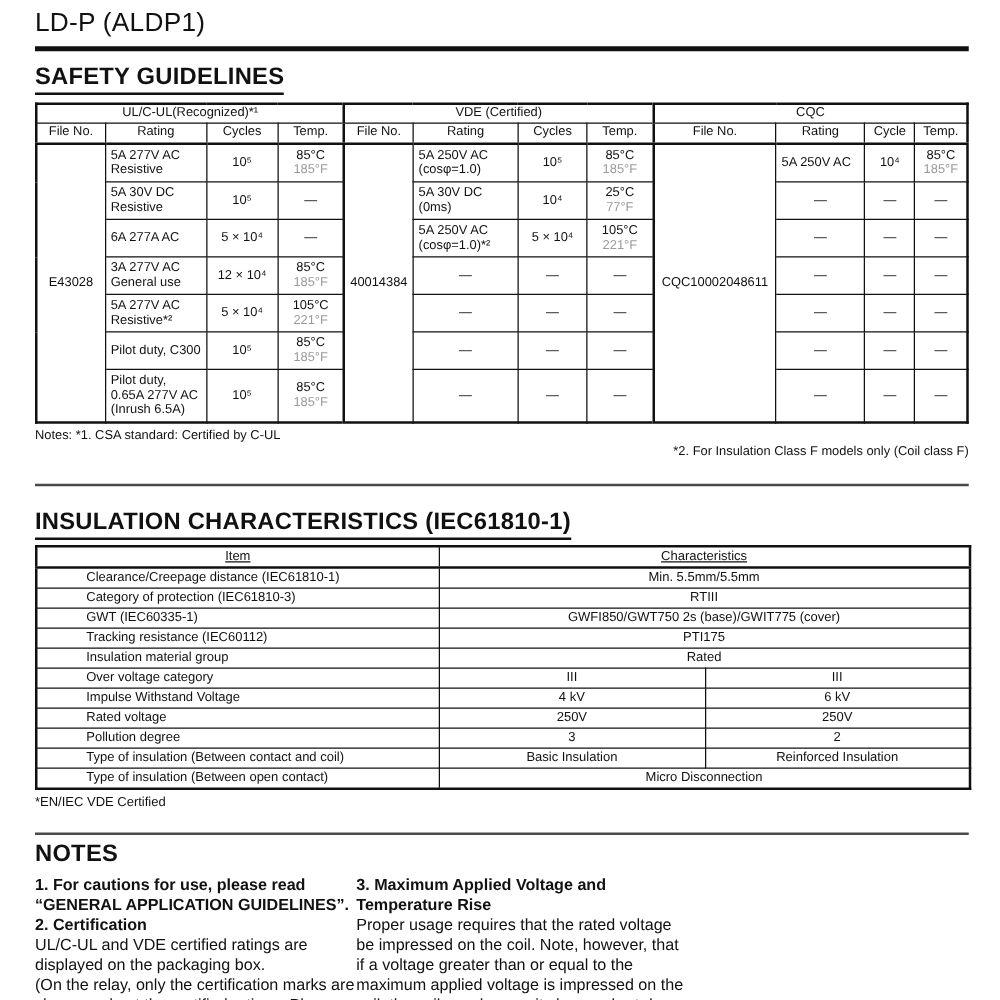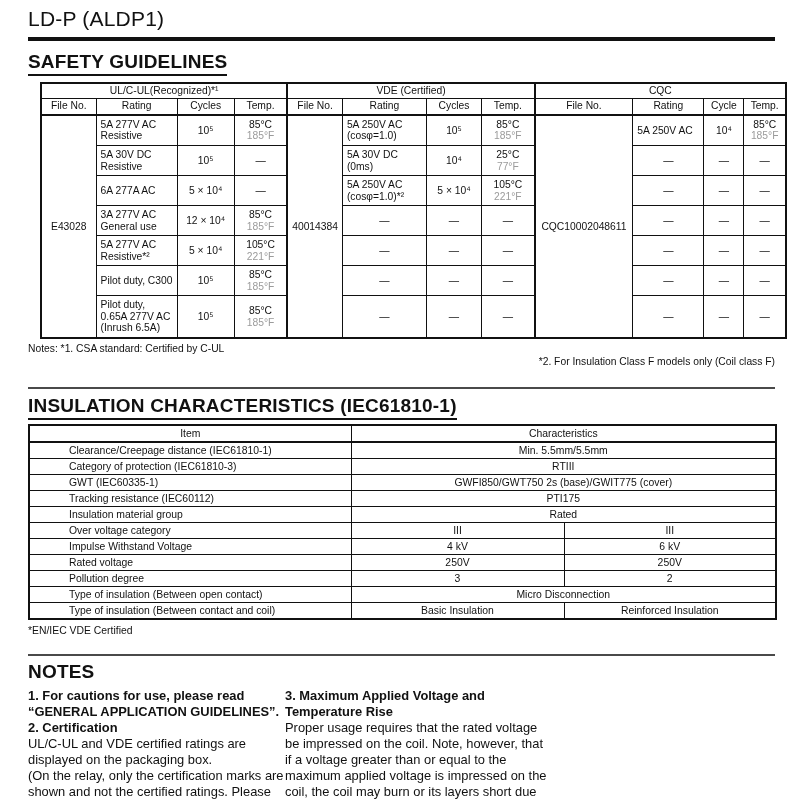--- a/index.html
+++ b/index.html
@@ -10,39 +10,39 @@
 
   .doc-title{font-size:21px; font-weight:400; letter-spacing:0.2px;}
   .title-rule{height:4px; background:var(--rule); margin-top:6px;}
 
   .h2{display:inline-block; font-size:19px; font-weight:700; letter-spacing:0.2px;
       border-bottom:2px solid var(--rule); padding-bottom:1px; line-height:1.1;}
   .h2.nounder{border-bottom:none;}
 
   .sec-safety{margin-top:11px;}
   table{border-collapse:collapse; width:100%; table-layout:fixed;}
-  .stable{margin-top:6px; border:2px solid var(--ink); font-size:10.3px; line-height:1.12;margin-left:12px;}
+  .stable{margin-top:6px; border:2px solid var(--ink); font-size:10.3px; line-height:1.12;}
   .stable th,.stable td{border:1px solid var(--ink); font-weight:400; vertical-align:middle;}
   .stable .ghead th{padding:1px 0 2px; text-align:center; border-bottom:1px solid var(--ink);}
   .stable .chead th{padding:1px 0 2px; text-align:center; border-bottom:2px solid var(--ink);}
   .stable td{padding:3px 3px;}
   td.l{text-align:left; padding-left:4px;}
   td.c{text-align:center;}
   .gb{border-left:2px solid var(--ink) !important;}
   .f{color:var(--f-gray);}
 
   .tnotes{margin-top:4px; font-size:10.3px; line-height:1.26;}
   .tnotes .ind{padding-left:33px;text-align:right;}
 
   .divider{height:2px; background:var(--div); margin-top:18px;}
 
-  .sec-ins{margin-top:7px;}
+  .sec-ins{margin-top:19px;}
   .itable{margin-top:4px; border:2px solid var(--ink); font-size:10.4px; line-height:1.25;}
   .itable th,.itable td{border:1px solid var(--ink); font-weight:400; padding:1px 6px;}
-  .itable .chead th{text-align:center; border-bottom:2px solid var(--ink);}
+  .itable .chead th{text-align:center; border-bottom:2px solid var(--ink);text-decoration:underline;}
   .itable td.item{text-align:left;padding-left:39px;}
   .itable td.val{text-align:center;}
   .ifoot{margin-top:5px; font-size:10.4px;}
 
   .sec-notes{margin-top:6px;}
   .ncols{display:flex; margin-top:4px; font-size:12.9px; line-height:1.24;}
   .ncol1{width:257px;}
   .ncol2{width:262px;}
   .nb{font-weight:700;}
 </style>
@@ -258,27 +258,27 @@
         <td class="item">Rated voltage</td>
         <td class="val">250V</td>
         <td class="val">250V</td>
       </tr>
       <tr>
         <td class="item">Pollution degree</td>
         <td class="val">3</td>
         <td class="val">2</td>
       </tr>
       <tr>
-        <td class="item">Type of insulation (Between open contact)</td>
-        <td class="val" colspan="2">Micro Disconnection</td>
-      </tr>
-      <tr>
         <td class="item">Type of insulation (Between contact and coil)</td>
         <td class="val">Basic Insulation</td>
         <td class="val">Reinforced Insulation</td>
+      </tr>
+      <tr>
+        <td class="item">Type of insulation (Between open contact)</td>
+        <td class="val" colspan="2">Micro Disconnection</td>
       </tr>
     </tbody>
       </table>
 
     <div class="ifoot">*EN/IEC VDE Certified</div>
   </div>
 
   <div class="divider"></div>
 
   <div class="sec-notes">

